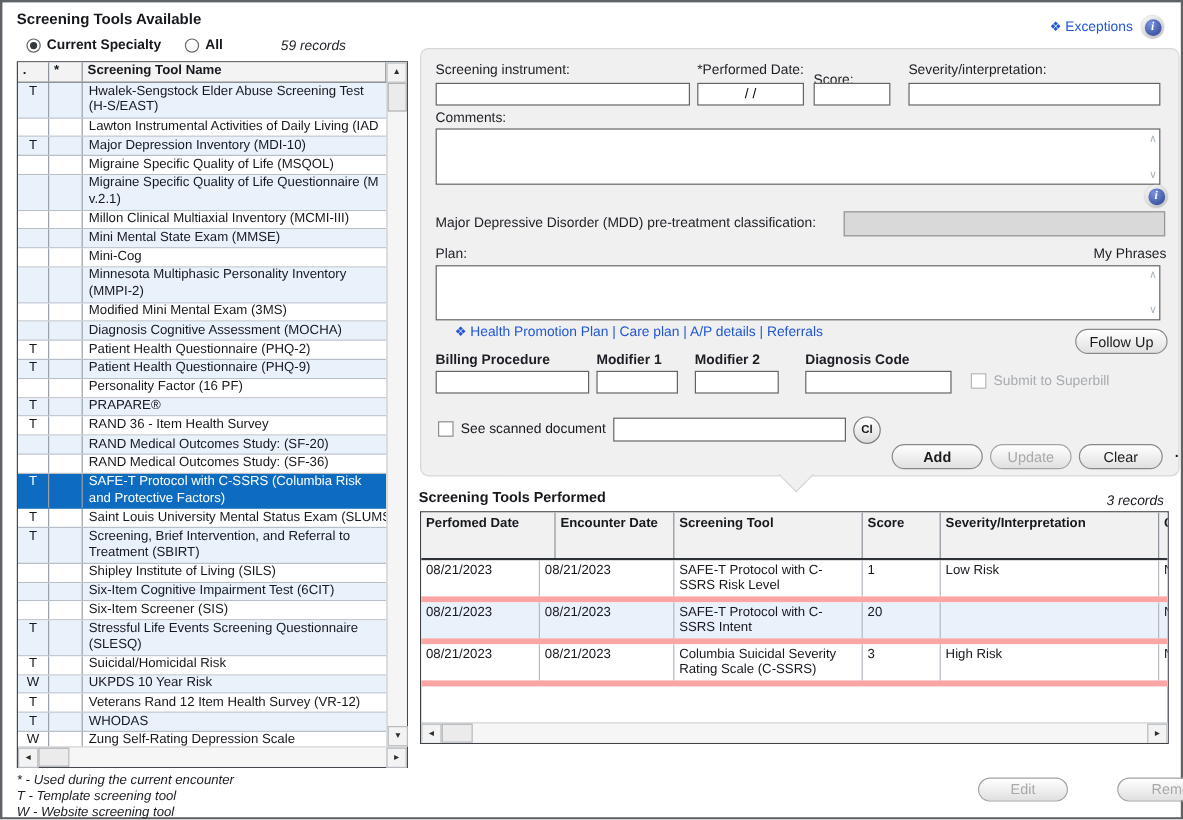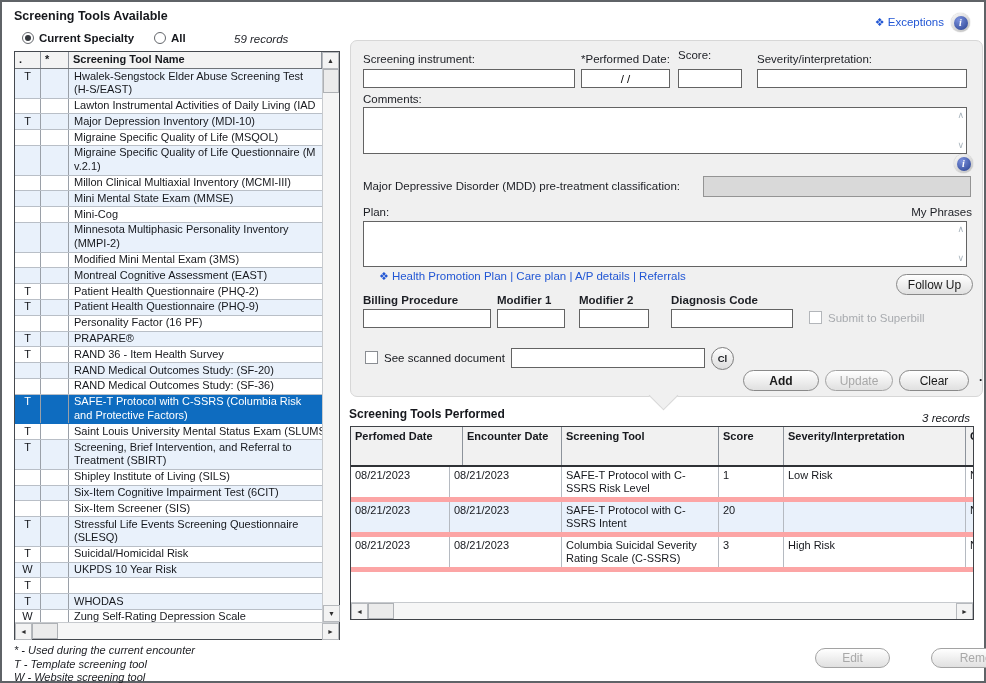--- a/index.html
+++ b/index.html
@@ -168,21 +168,21 @@
     <div class="tl-cell tl-n">Minnesota Multiphasic Personality Inventory (MMPI-2)</div>
   </div>
         <div class="tl-row">
     <div class="tl-cell tl-m"></div>
     <div class="tl-cell tl-s"></div>
     <div class="tl-cell tl-n">Modified Mini Mental Exam (3MS)</div>
   </div>
         <div class="tl-row alt">
     <div class="tl-cell tl-m"></div>
     <div class="tl-cell tl-s"></div>
-    <div class="tl-cell tl-n">Montreal Cognitive Assessment (EAST)</div>
+    <div class="tl-cell tl-n">Diagnosis Cognitive Assessment (MOCHA)</div>
   </div>
         <div class="tl-row">
     <div class="tl-cell tl-m">T</div>
     <div class="tl-cell tl-s"></div>
     <div class="tl-cell tl-n">Patient Health Questionnaire (PHQ-2)</div>
   </div>
         <div class="tl-row alt">
     <div class="tl-cell tl-m">T</div>
     <div class="tl-cell tl-s"></div>
     <div class="tl-cell tl-n">Patient Health Questionnaire (PHQ-9)</div>
@@ -253,20 +253,21 @@
     <div class="tl-cell tl-n">Suicidal/Homicidal Risk</div>
   </div>
         <div class="tl-row alt">
     <div class="tl-cell tl-m">W</div>
     <div class="tl-cell tl-s"></div>
     <div class="tl-cell tl-n">UKPDS 10 Year Risk</div>
   </div>
         <div class="tl-row">
     <div class="tl-cell tl-m">T</div>
     <div class="tl-cell tl-s"></div>
+    <div class="tl-cell tl-n">Veterans Rand 12 Item Health Survey (VR-12)</div>
   </div>
         <div class="tl-row alt">
     <div class="tl-cell tl-m">T</div>
     <div class="tl-cell tl-s"></div>
     <div class="tl-cell tl-n">WHODAS</div>
   </div>
         <div class="tl-row">
     <div class="tl-cell tl-m">W</div>
     <div class="tl-cell tl-s"></div>
     <div class="tl-cell tl-n">Zung Self-Rating Depression Scale</div>
@@ -299,21 +300,21 @@
 
   <div class="panel">
     <div class="notch"></div>
 
     <span class="flabel" style="left:12px;top:12px;">Screening instrument:</span>
     <input class="fin" style="left: 12px; top: 28px; width: 212px;">
 
     <span class="flabel" style="left:230px;top:12px;">*Performed Date:</span>
     <input class="fin date-val" style="left: 230px; top: 28px; width: 89px;" value="/ /">
 
-    <span class="flabel" style="left:327px;top:8px;">Score:</span>
+    <span class="flabel" style="left:327px;top:20px;">Score:</span>
     <input class="fin" style="left: 327px; top: 28px; width: 64px;">
 
     <span class="flabel" style="left:406px;top:12px;">Severity/interpretation:</span>
     <input class="fin" style="left: 406px; top: 28px; width: 210px;">
 
     <span class="flabel" style="left:12px;top:52px;">Comments:</span>
     <div class="tbox" style="left:12px;top:66px;width:604px;height:47px;">
       <span class="chev up">∧</span>
       <span class="chev down">∨</span>
     </div>

